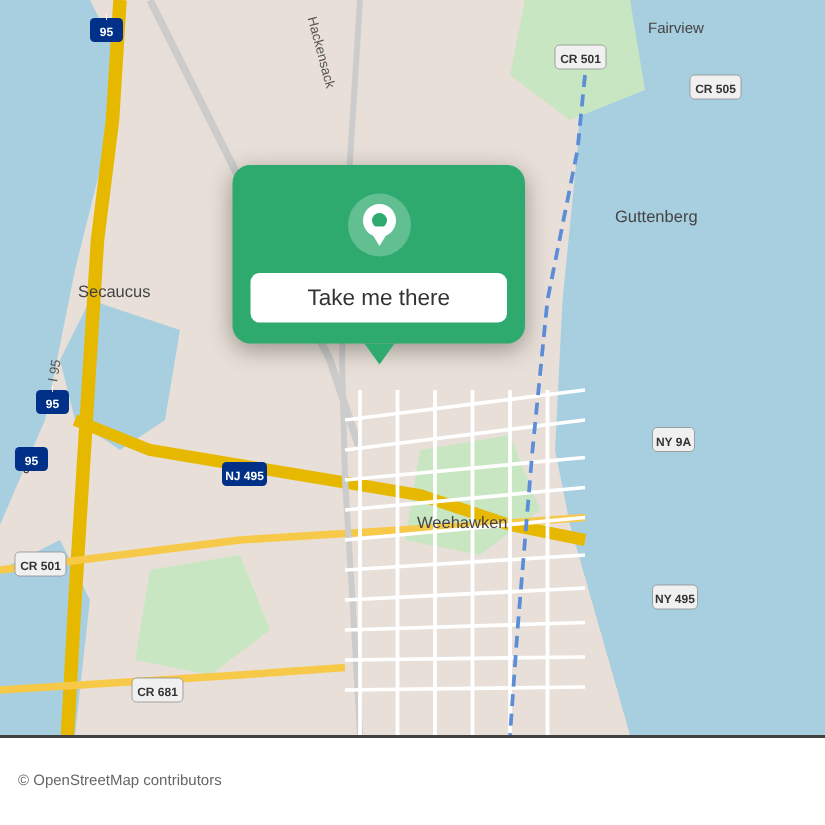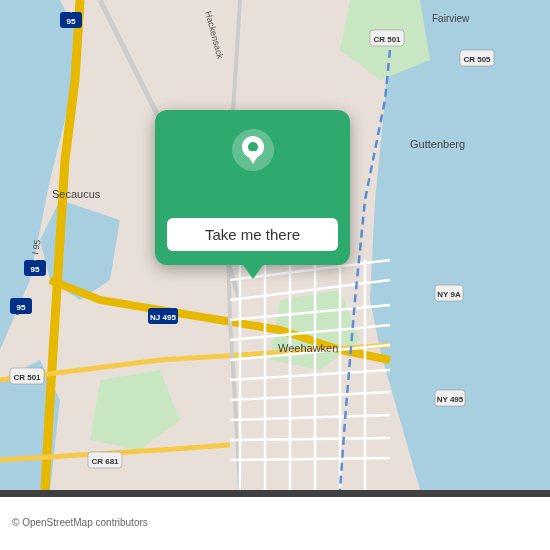--- a/index.html
+++ b/index.html
@@ -32,21 +32,20 @@
       left: 155px;
       width: 195px;
       background: #2eaa6e;
       border-radius: 12px;
       display: flex;
       flex-direction: column;
       align-items: center;
       padding: 18px 12px 14px;
       box-shadow: 0 4px 16px rgba(0,0,0,0.35);
       z-index: 10;
-      gap: 36px;
     }
 
     #popup-card::after {
       content: '';
       position: absolute;
       bottom: -14px;
       left: 50%;
       transform: translateX(-50%);
       border-left: 10px solid transparent;
       border-right: 10px solid transparent;
@@ -73,21 +72,21 @@
     }
 
     #footer {
       width: 550px;
       height: 60px;
       background: white;
       display: flex;
       flex-direction: column;
       justify-content: center;
       padding: 6px 12px;
-      border-top: 7px solid #404040;
+      border-top: 2px solid #404040;
     }
 
     #attribution {
       font-size: 10px;
       color: #666;
       margin-bottom: 2px;
     }
 
     #location-name {
       font-size: 14px;

